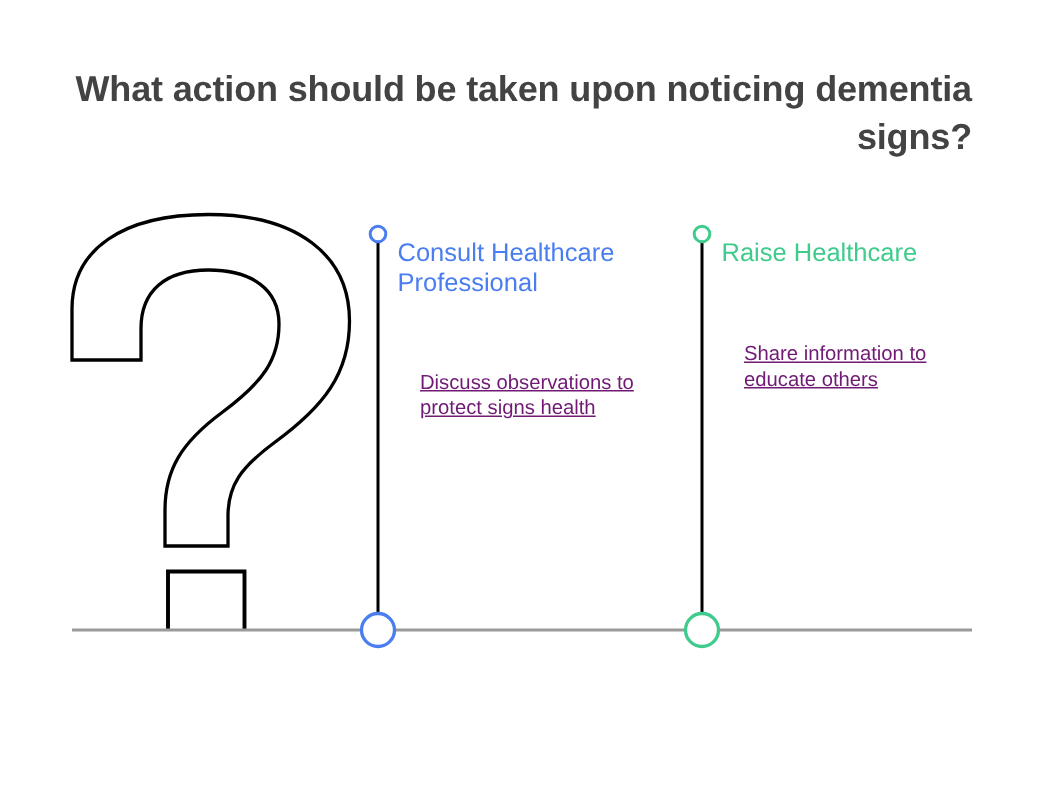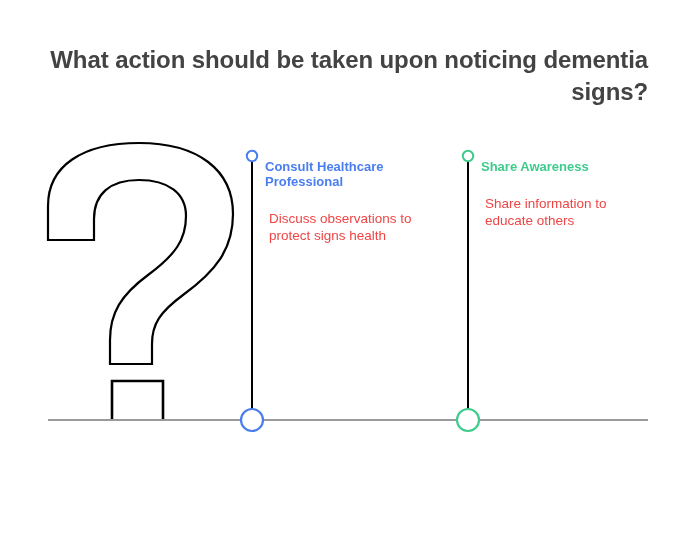--- a/index.html
+++ b/index.html
@@ -42,31 +42,32 @@
     width: 696px;
     height: 540px;
   }
 
   
   .annotation {
     position: absolute;
     width: 175px;
   }
   .ann-title {
-    font-size: 13px;
-    font-weight: bold;
+    font-size: 17px;
+    font-weight: normal;
     line-height: 1.16;
-    margin: 0 0 0 0;
+    margin: 0 0 16px 0;
   }
   .ann-body {
     font-size: 13.5px;
     font-weight: normal;
     line-height: 1.25;
-    color: #ef4444;
-    margin: 4px;
+    color: #701a75;
+    margin: 15px;
+    text-decoration: underline;
   }
   .ann-spacer { height: 18px; }
 
   #annotation-0 { left: 265px; top: 159px; }
   #annotation-1 { left: 481px; top: 159px; }
 </style>
 </head>
 <body>
 
 <div id="slide">
@@ -109,18 +110,18 @@
     </g>
   </svg>
 
   <div class="annotation" id="annotation-0">
     <p class="ann-title" style="color: rgb(74, 126, 240);">Consult Healthcare Professional</p>
     <div class="ann-spacer"></div>
     <p class="ann-body">Discuss observations to protect signs health</p>
   </div>
 
   <div class="annotation" id="annotation-1">
-    <p class="ann-title" style="color: rgb(62, 203, 140);">Share Awareness</p>
+    <p class="ann-title" style="color: rgb(62, 203, 140);">Raise Healthcare</p>
     <div class="ann-spacer"></div>
     <p class="ann-body">Share information to educate others</p>
   </div>
 
 </div>
 
 </body></html>

